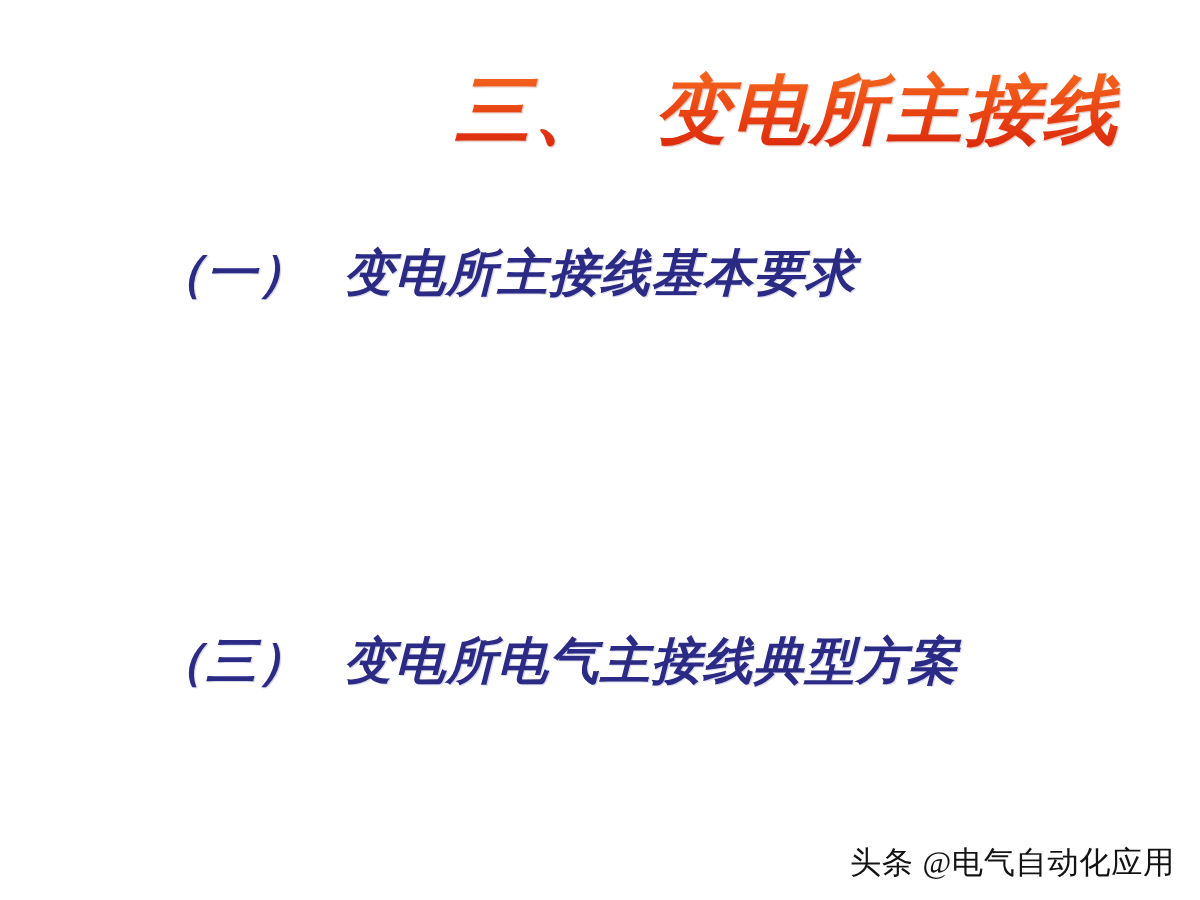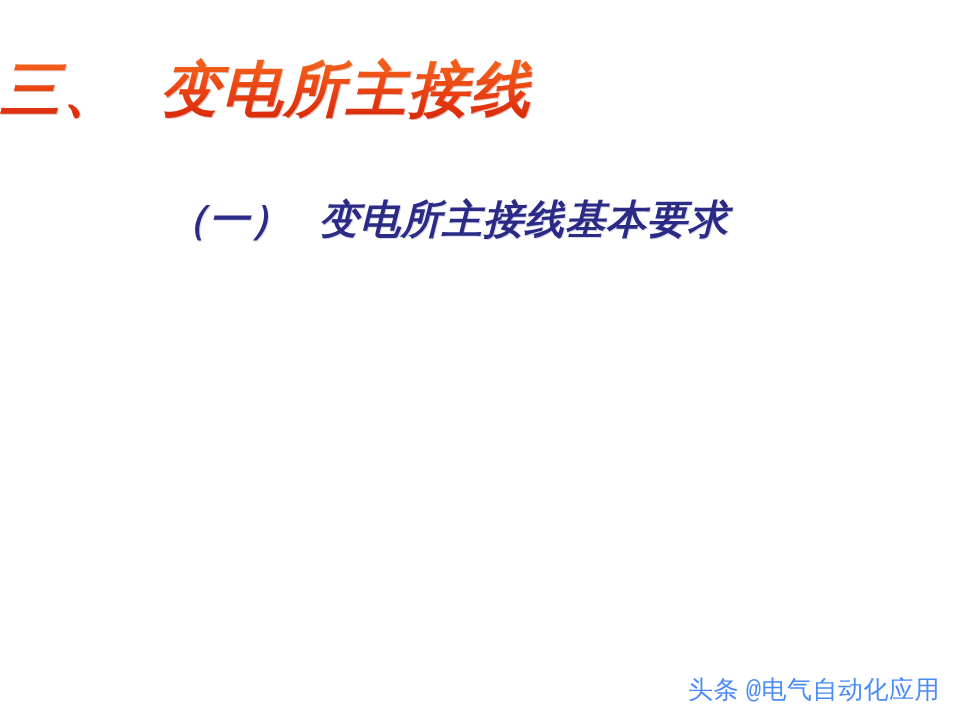--- a/index.html
+++ b/index.html
@@ -18,21 +18,21 @@
     font-family: "DejaVu Sans", "Liberation Sans", sans-serif;
     -webkit-font-smoothing: antialiased;
   }
 
   
   .title-row {
     position: absolute;
     left: 0;
     top: 56px;
     width: 896px;
-    text-align: left;
+    text-align: right;
     white-space: nowrap;
   }
 
   .title-text {
     display: inline-block;
     font-family: "DejaVu Sans", "Liberation Sans", sans-serif;
     font-size: 60px;
     font-weight: bold;
     line-height: 1.12;
     letter-spacing: 2px;
@@ -62,43 +62,43 @@
     color: #2b2b86;
     font-family: "DejaVu Sans", "Liberation Sans", sans-serif;
     font-weight: bold;
     font-style: italic;
     font-size: 40px;
     line-height: 1.15;
     letter-spacing: 1px;
     text-shadow: 1px 1px 0 rgba(60, 60, 150, 0.20);
   }
 
-  .item-1 { top: 196px; margin-left: 44px; }
+  .item-1 { top: 196px; }
   .item-2 { top: 351px; }
   .item-3 { top: 506px; }
 
   .item-marker {
     display: inline-block;
     min-width: 118px;
   }
 
   .item-label {
     display: inline-block;
     margin-left: 28px;
   }
 
   
   .watermark {
     position: absolute;
     right: 20px;
     bottom: 14px;
-    font-family: Liberation Mono, monospace;
+    font-family: Liberation Serif, serif;
     font-size: 25px;
     font-weight: 500;
-    color: #3b82f6;
+    color: #000000;
     letter-spacing: 0.5px;
     white-space: nowrap;
     opacity: 0.92;
     text-shadow: 0 1px 0 rgba(255,255,255,0.9);
   }
   .watermark .wm-brand { margin-right: 7px; }
 </style>
 </head>
 <body>
 
@@ -106,18 +106,21 @@
 
   <div class="title-row">
     <span class="title-text"><span class="title-num">三、</span><span class="title-body">变电所主接线</span></span>
   </div>
 
   <div class="item item-1">
     <span class="item-marker">（一）</span><span class="item-label">变电所主接线基本要求</span>
   </div>
 
 
+  <div class="item item-3">
+    <span class="item-marker">（三）</span><span class="item-label">变电所电气主接线典型方案</span>
+  </div>
 
   <div class="watermark">
     <span class="wm-brand">头条</span><span class="wm-account">@电气自动化应用</span>
   </div>
 
 </div>
 
 </body></html>

